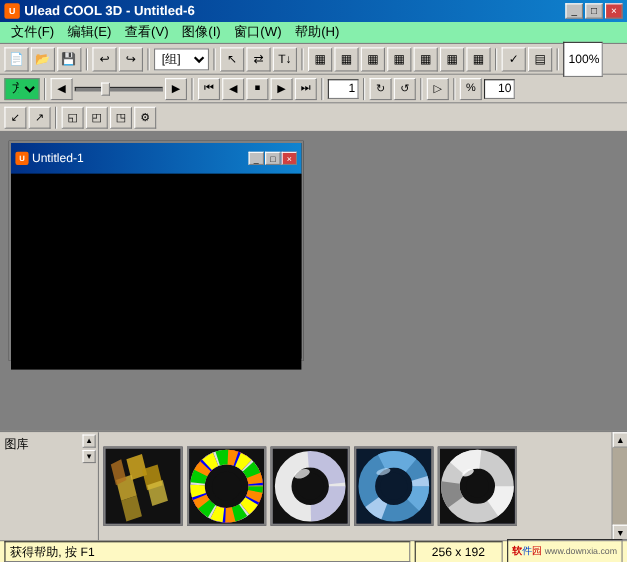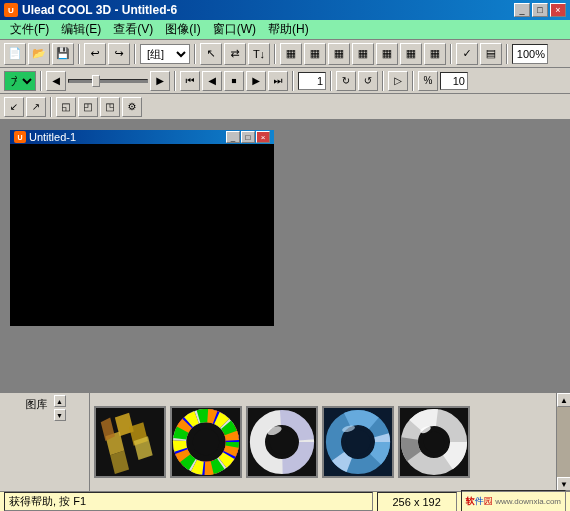--- a/index.html
+++ b/index.html
@@ -112,21 +112,21 @@
     .toolbar-dropdown {
       height: 20px;
       background: white;
       border: 1px solid #808080;
       font-size: 11px;
       padding: 0 2px;
       width: 50px;
     }
     .toolbar-input {
       width: 36px;
-      height: 20px;
+      height: 32px;
       border: 1px inset #808080;
       font-size: 11px;
       text-align: right;
       padding: 0 2px;
       background: white;
     }
 
     
     .toolbar2 {
       background: #d4d0c8;
@@ -204,21 +204,21 @@
       top: 8px;
       left: 8px;
       width: 268px;
       height: 200px;
       background: #000000;
       border: 2px solid #808080;
     }
     .child-title-bar {
       background: linear-gradient(to right, #003087, #1084d0);
       color: white;
-      height: 14px;
+      height: 28px;
       display: flex;
       align-items: center;
       padding: 0 4px;
       justify-content: space-between;
     }
     .child-title-left {
       display: flex;
       align-items: center;
       gap: 3px;
     }
@@ -273,21 +273,20 @@
     .bottom-panel-inner {
       display: flex;
       flex: 1;
     }
     .panel-sidebar {
       width: 90px;
       background: #d4d0c8;
       border-right: 1px solid #808080;
       display: flex;
       flex-direction: column;
-      align-items: center;
     }
     .panel-sidebar-item {
       padding: 2px 4px;
       font-size: 11px;
       cursor: pointer;
       color: black;
       line-height: 18px;
     }
     .panel-sidebar-scroll {
       display: flex;

